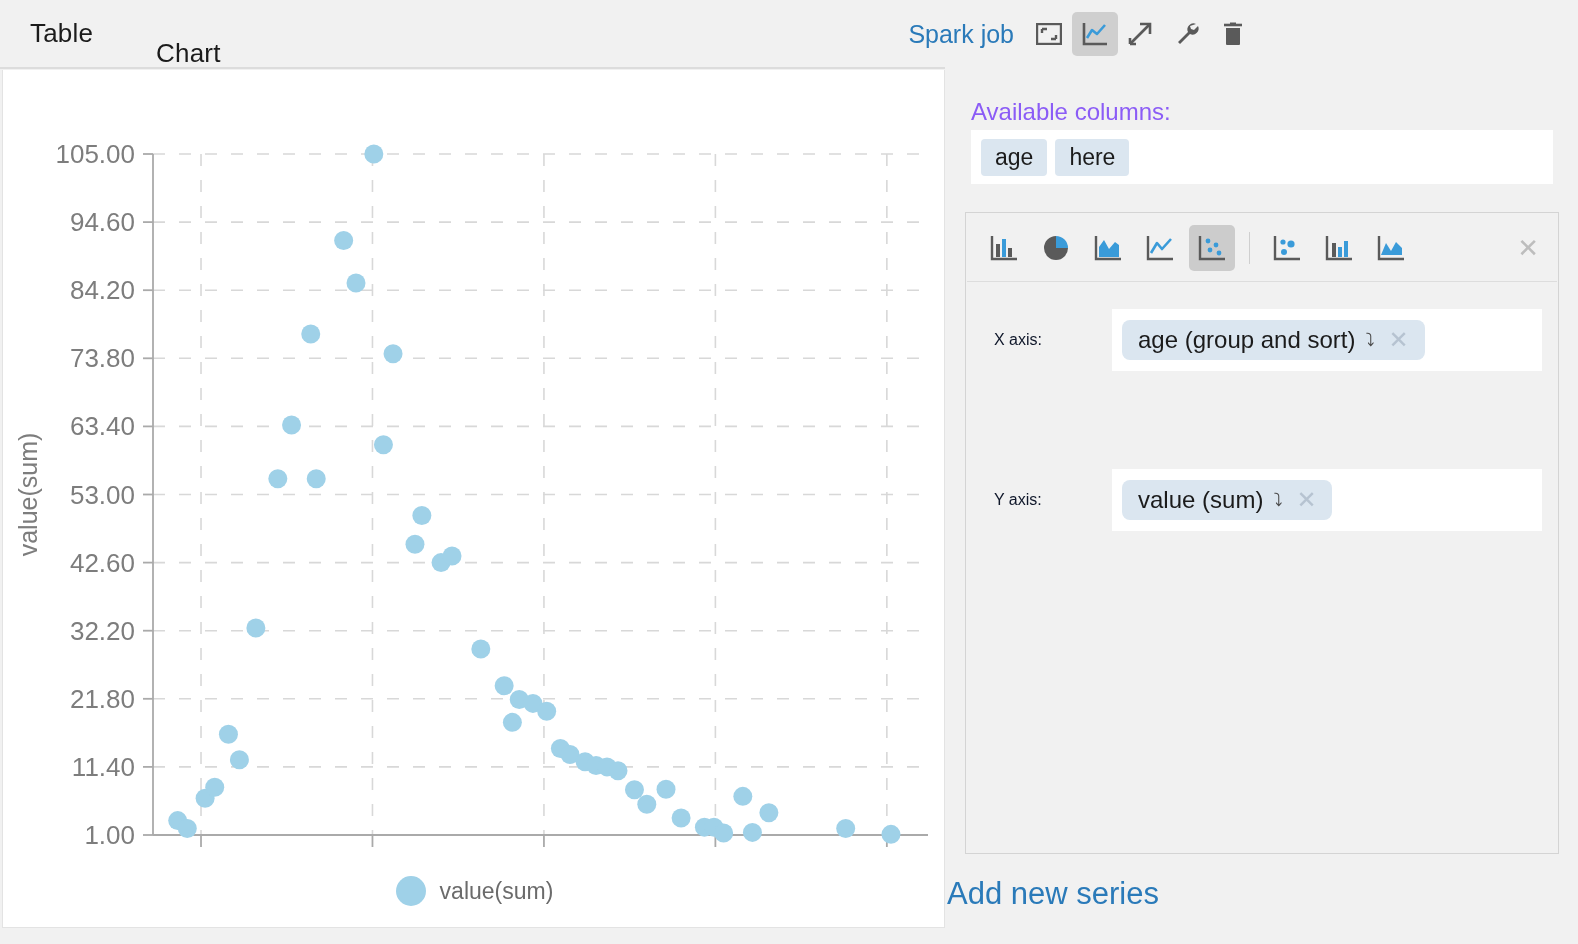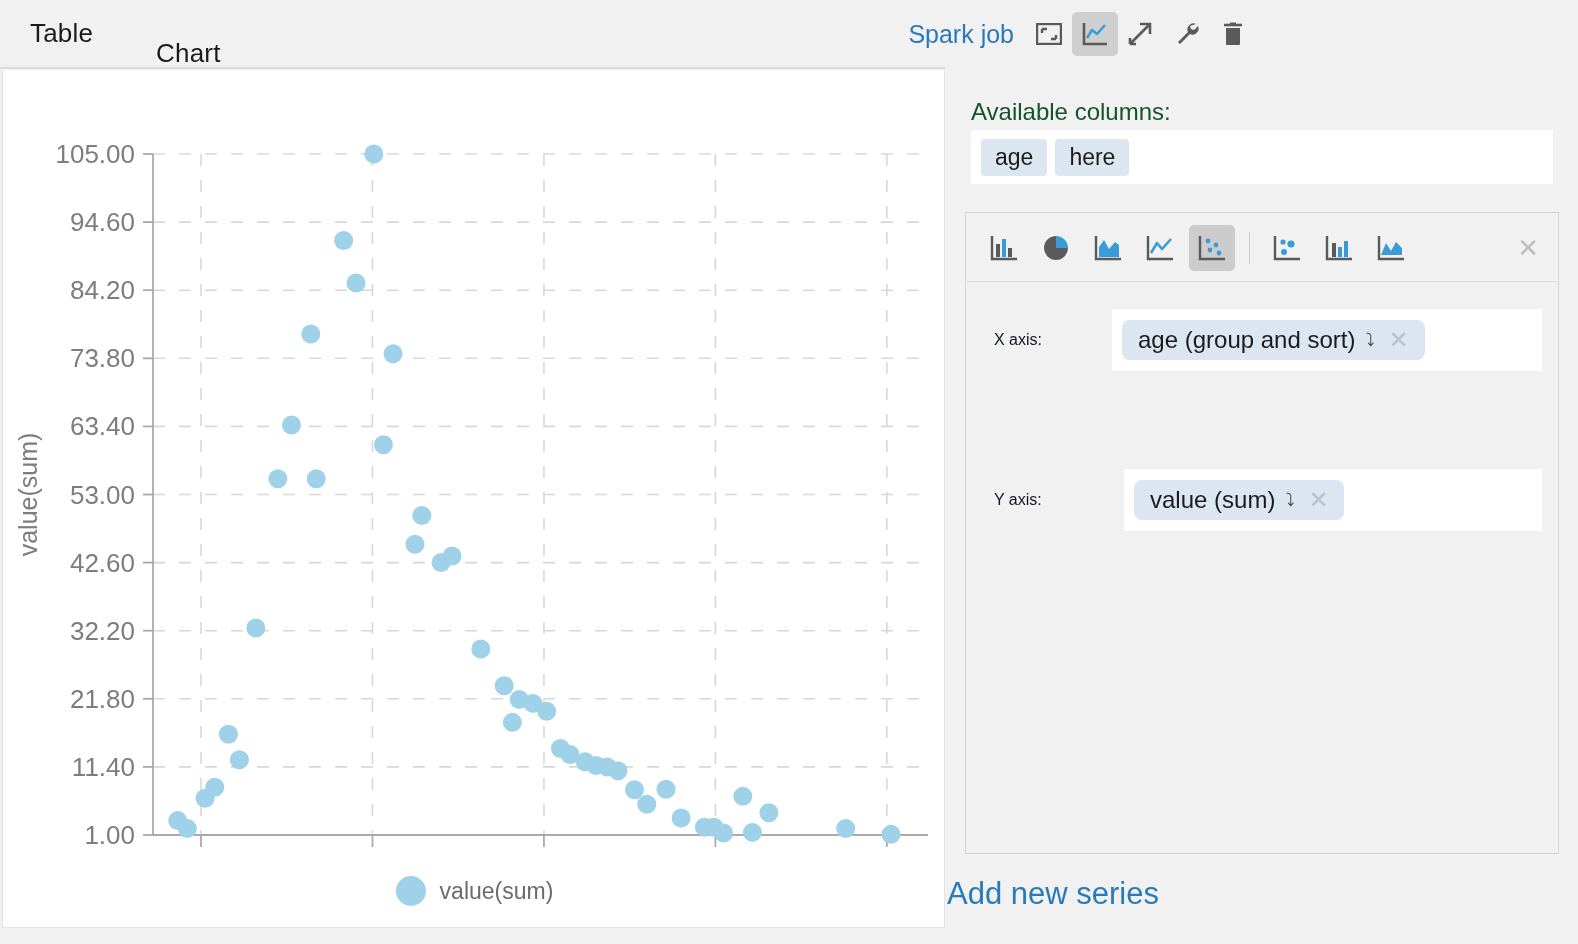--- a/index.html
+++ b/index.html
@@ -74,21 +74,21 @@
   .legend-label { font-size: 23px; color: #6b6b6b; }
 
   
   #right-panel {
     position: absolute; left: 947px; top: 70px;
     width: 631px; height: 874px;
     background: #f1f1f1;
   }
   .avail-title {
     position: absolute; left: 24px; top: 28px;
-    font-size: 24px; color: #14532d;
+    font-size: 24px; color: #8b5cf6;
   }
   #avail-box {
     position: absolute; left: 24px; top: 60px;
     width: 582px; height: 54px;
     background: #ffffff;
     display: flex; align-items: center; gap: 8px;
     padding-left: 10px;
   }
   .col-pill {
     background: #dbe6f0; color: #1b1b1b;
@@ -121,21 +121,21 @@
     position: absolute; right: 18px; top: 50%; transform: translateY(-50%);
     cursor: pointer;
   }
 
   .axis-row {
     position: absolute; left: 0; width: 594px; height: 62px;
     display: flex; align-items: center;
   }
   .axis-row.r1 { top: 96px; }
   .axis-row.r2 { top: 176px; }
-  .axis-row.r3 { top: 256px; gap: 12px; }
+  .axis-row.r3 { top: 256px; }
   .axis-label {
     width: 146px; padding-left: 28px;
     font-size: 16px; color: #0f172a;
   }
   .drop-zone {
     flex: 1; height: 62px; margin-right: 18px;
     background: #ffffff;
     display: flex; align-items: center;
     padding-left: 10px;
   }

